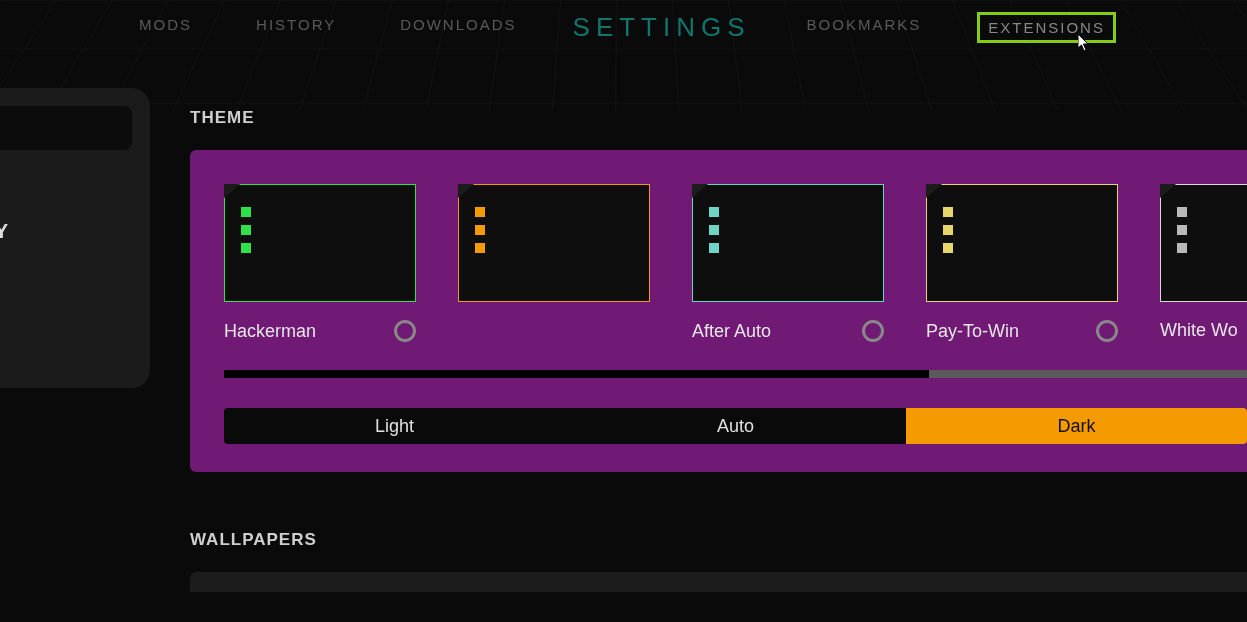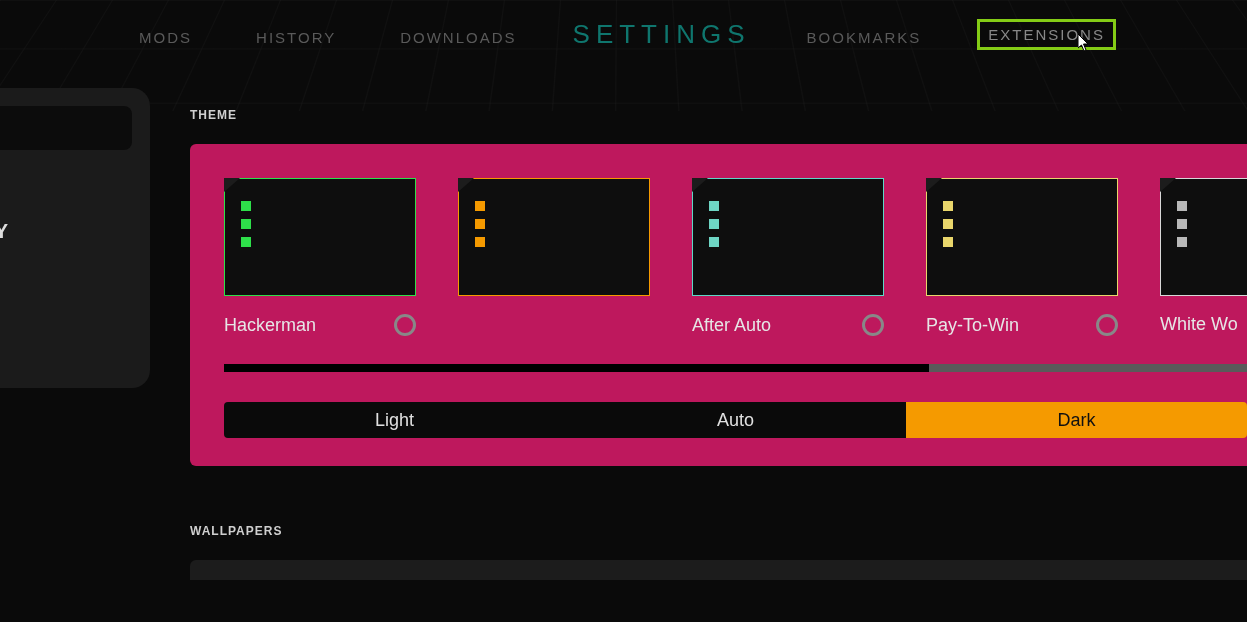--- a/index.html
+++ b/index.html
@@ -22,21 +22,21 @@
     background-size: 56px 56px;
     transform: perspective(600px) rotateX(35deg);
     transform-origin: top center;
     pointer-events: none;
     opacity: 0.5;
   }
 
   .topnav {
     position: relative;
     display: flex;
-    align-items: flex-end;
+    align-items: flex-start;
     justify-content: center;
     gap: 48px;
     padding: 12px 0 0;
     height: 50px;
   }
   .topnav-item {
     color: #5a5a5a;
     font-size: 15px;
     letter-spacing: 2px;
     font-weight: 500;
@@ -91,28 +91,28 @@
 
   .content {
     position: absolute;
     left: 190px;
     top: 108px;
     right: 0;
   }
 
   .section-title {
     color: #cfcfcf;
-    font-size: 12px;
+    font-size: 17px;
     font-weight: 700;
     letter-spacing: 1px;
     margin-bottom: 22px;
   }
 
   .panel {
-    background: #be185d;
+    background: #701a75;
     border-radius: 6px 0 0 6px;
     padding: 34px 0 28px 34px;
   }
 
   .themes-row {
     display: flex;
     gap: 42px;
     overflow: hidden;
   }
   .theme-item {

